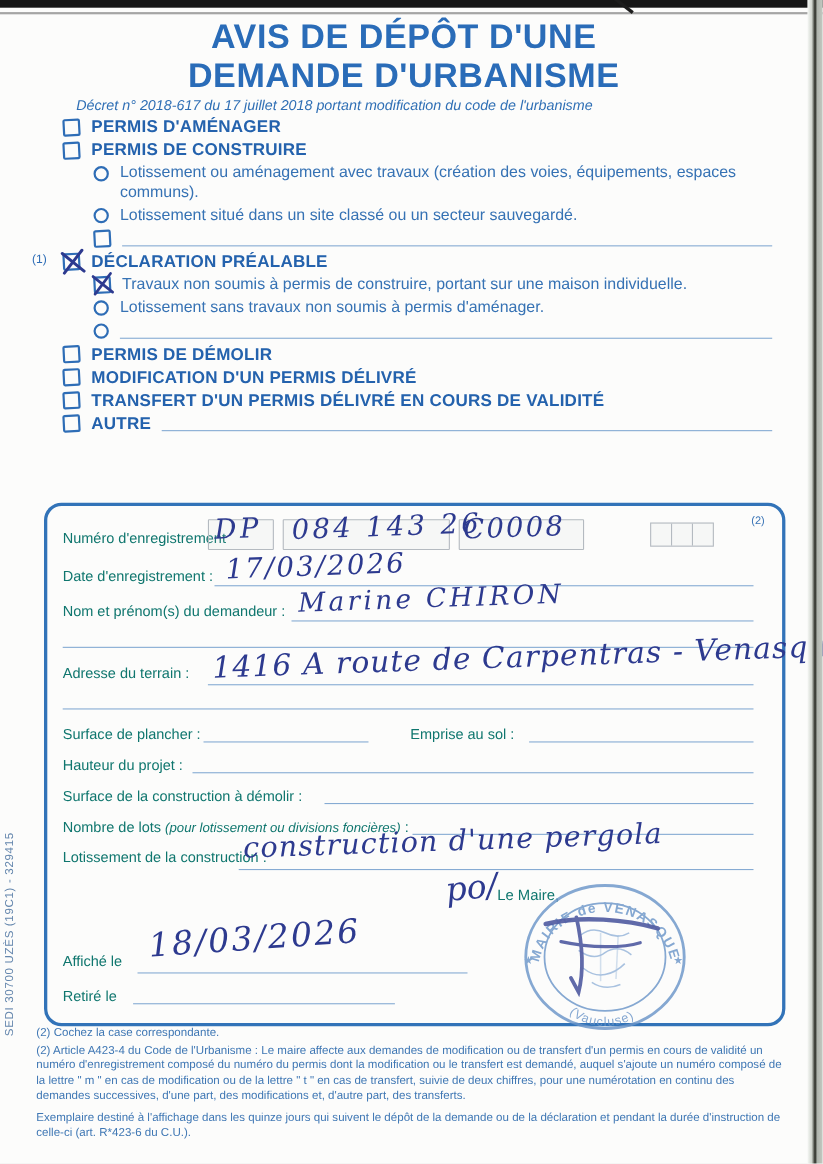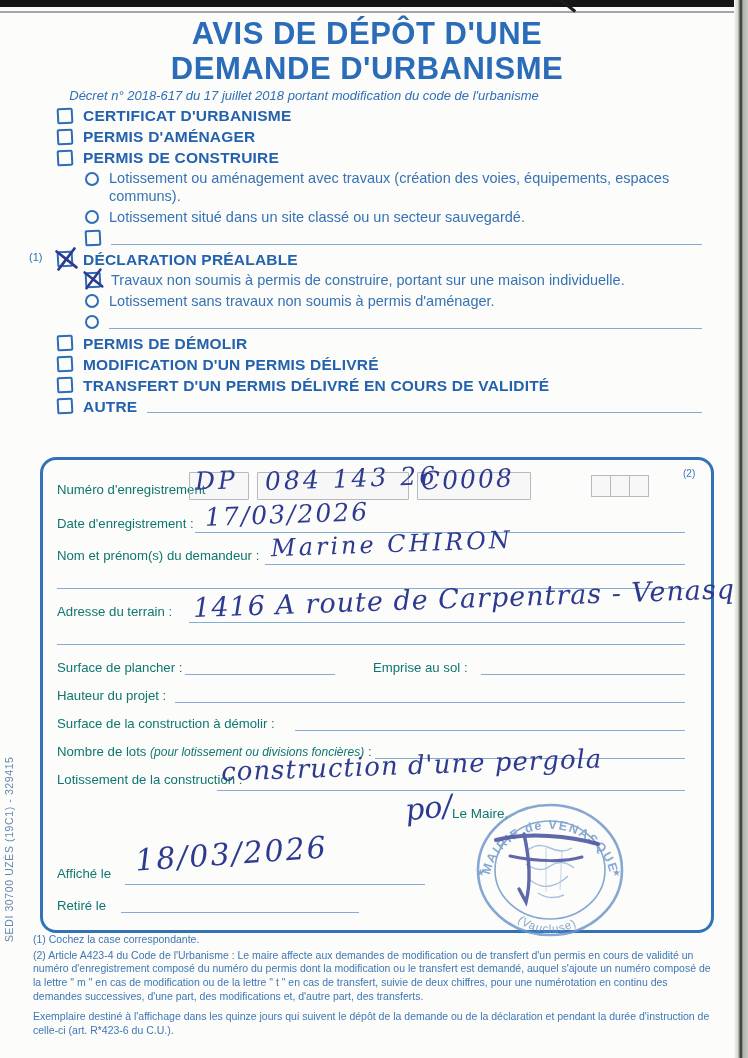--- a/index.html
+++ b/index.html
@@ -70,24 +70,20 @@
   <div class="right-strip"></div>
 
   <div class="title">
     <div>AVIS DE DÉPÔT D'UNE</div>
     <div>DEMANDE D'URBANISME</div>
   </div>
   <div class="subtitle">Décret n° 2018-617 du 17 juillet 2018 portant modification du code de l'urbanisme</div>
 
   <div class="checklist">
 
-    <div class="row">
-      <span class="sq"></span>
-      <span class="blabel">CERTIFICAT D'URBANISME</span>
-    </div>
 
     <div class="row">
       <span class="sq"></span>
       <span class="blabel">PERMIS D'AMÉNAGER</span>
     </div>
 
     <div class="row">
       <span class="sq"></span>
       <span class="blabel">PERMIS DE CONSTRUIRE</span>
     </div>
@@ -250,20 +246,20 @@
 
       <g stroke="#2d3a8f" fill="none" stroke-linecap="round" opacity="0.92">
         <path d="M28,44 C60,36 102,40 130,48" stroke-width="4"></path>
         <path d="M56,38 C61,60 63,86 58,106 L51,93" stroke-width="3.4"></path>
         <path d="M42,60 C70,66 98,66 114,61" stroke-width="3"></path>
       </g>
     </g>
   </svg>
 
   <div class="footnotes">
-    <p>(1) Cochez la case correspondante.</p>
+    <p>(2) Cochez la case correspondante.</p>
     <p>(2) Article A423-4 du Code de l'Urbanisme : Le maire affecte aux demandes de modification ou de transfert d'un permis en cours de validité un numéro d'enregistrement composé du numéro du permis dont la modification ou le transfert est demandé, auquel s'ajoute un numéro composé de la lettre " m " en cas de modification ou de la lettre " t " en cas de transfert, suivie de deux chiffres, pour une numérotation en continu des demandes successives, d'une part, des modifications et, d'autre part, des transferts.</p>
     <p class="last">Exemplaire destiné à l'affichage dans les quinze jours qui suivent le dépôt de la demande ou de la déclaration et pendant la durée d'instruction de celle-ci (art. R*423-6 du C.U.).</p>
   </div>
 
   <div class="sidetext">SEDI 30700 UZÈS (19C1) - 329415</div>
 
 </div>
 
 </body></html>

